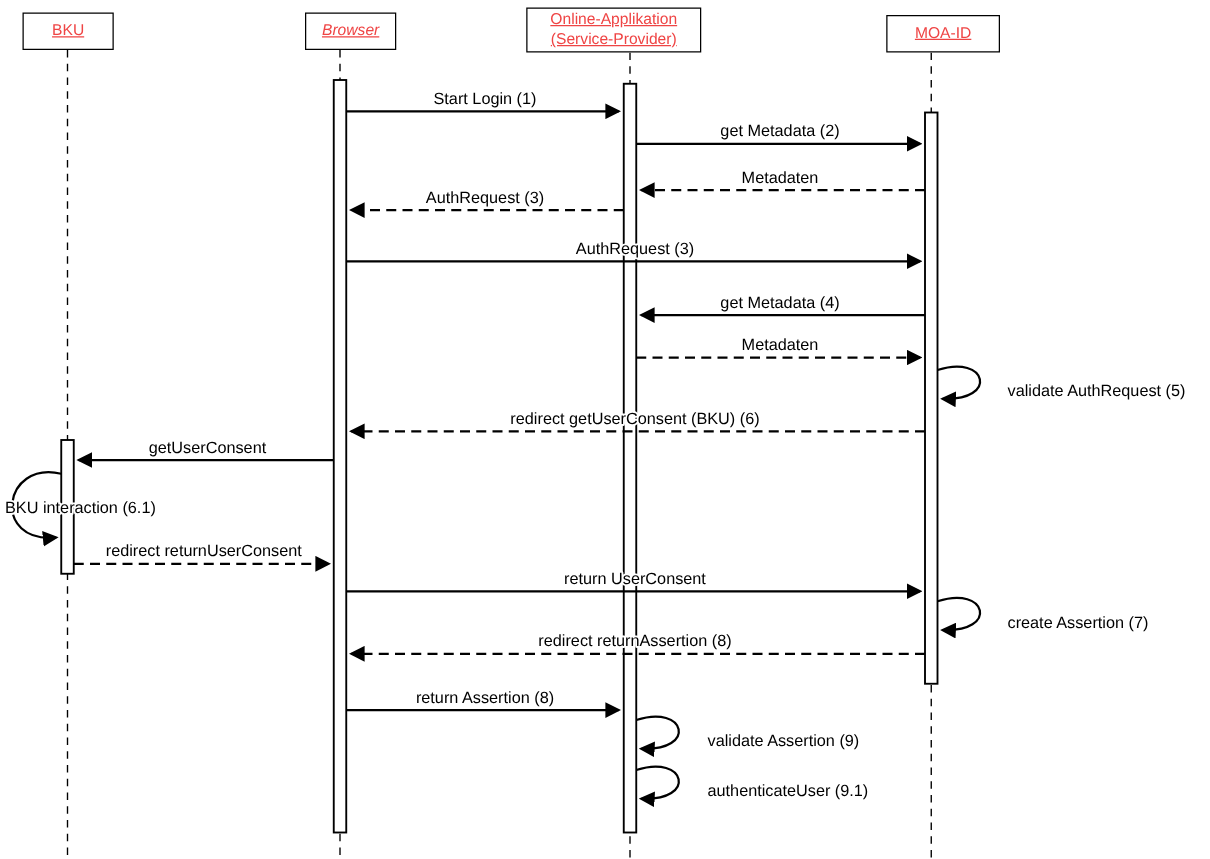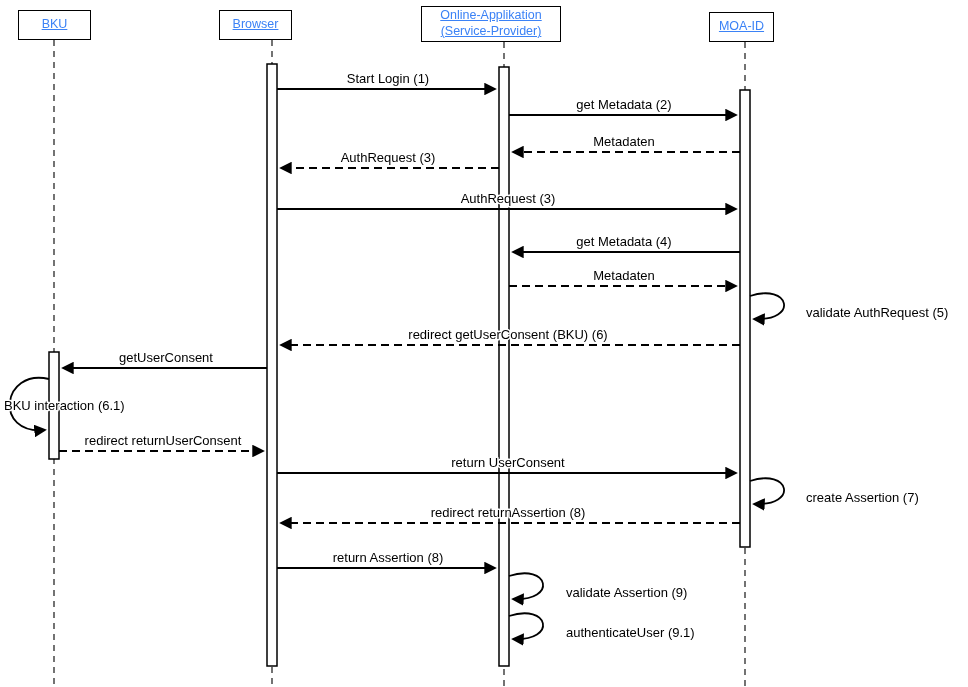--- a/index.html
+++ b/index.html
@@ -2,21 +2,21 @@
 <html><head>
 <meta charset="utf-8">
 <style>
   html, body { margin: 0; padding: 0; background: #ffffff; }
   .canvas {
     position: relative;
     width: 968px;
     height: 687px;
     background: #ffffff;
     font-family: "Liberation Sans", sans-serif;
-    color: #3b82f6;
+    color: #ef4444;
     overflow: hidden;
   }
   .diagram-svg { position: absolute; left: 0; top: 0; }
   .lifeline { stroke: #000; stroke-width: 1.1; stroke-dasharray: 6 5; }
   .activation { fill: #ffffff; stroke: #000; stroke-width: 1.5; }
   .msg { stroke: #000; stroke-width: 1.8; }
   .dashed { stroke-dasharray: 8 5; }
   .loop { fill: none; stroke: #000; stroke-width: 1.8; }
   .label {
     font-family: "Liberation Sans", sans-serif;
@@ -44,27 +44,27 @@
   .head-box span { text-decoration: underline; }
 </style>
 </head>
 <body>
 
 <div class="canvas">
 
   <div class="head-box" style="left:18px; top:10px; width:73px; height:30px;">
     <span>BKU</span>
   </div>
-  <div class="head-box" style="left:219px; top:10px; width:73px; height:30px;">
+  <div class="head-box" style="left:244px; top:10px; width:73px; height:30px;font-style:italic;">
     <span>Browser</span>
   </div>
   <div class="head-box" style="left:421px; top:6px; width:140px; height:36px;">
     <span>Online-Applikation (Service-Provider)</span>
   </div>
-  <div class="head-box" style="left:709px; top:12px; width:65px; height:30px;">
+  <div class="head-box" style="left:709px; top:12px; width:91px; height:30px;">
     <span>MOA-ID</span>
   </div>
 
   <svg class="diagram-svg" width="968" height="687" viewBox="0 0 968 687">
     <defs>
       <marker id="arrowhead" viewBox="0 0 10 10" refX="8.5" refY="5" markerWidth="7" markerHeight="7" orient="auto">
         <path d="M 0 0 L 10 5 L 0 10 z" fill="#000"></path>
       </marker>
     </defs>
 

